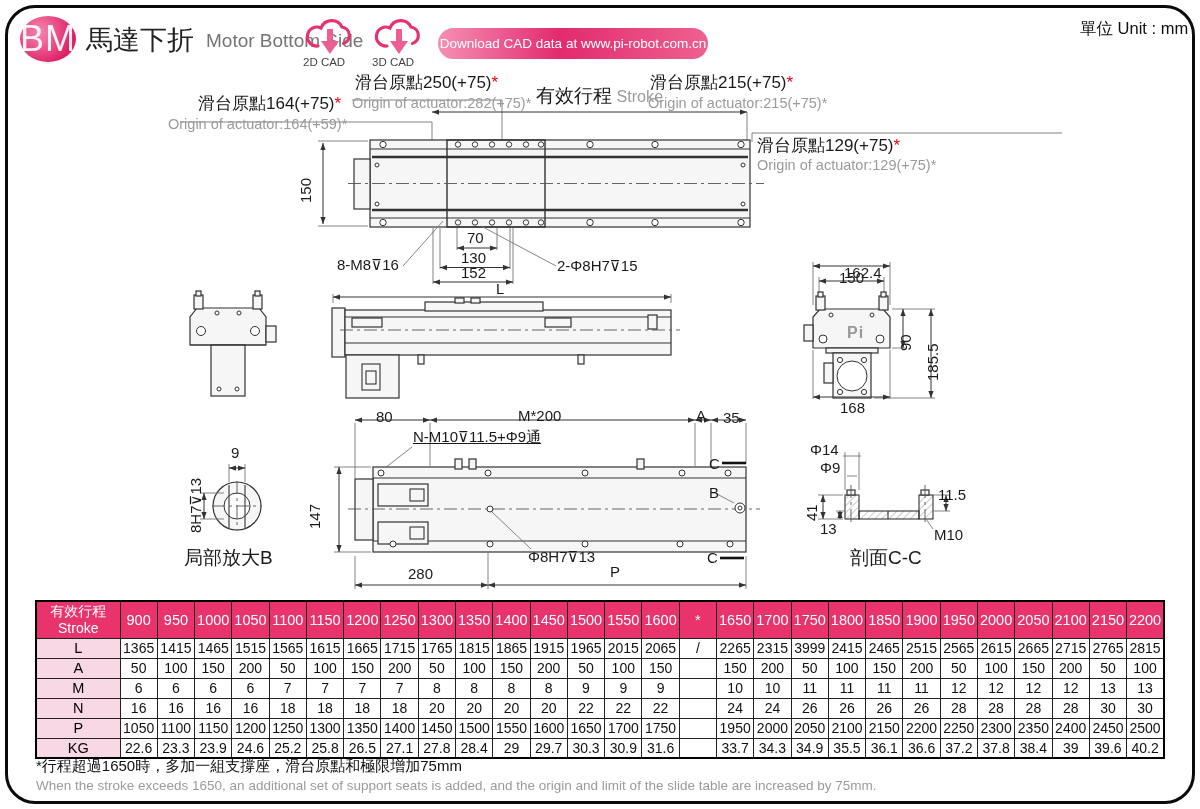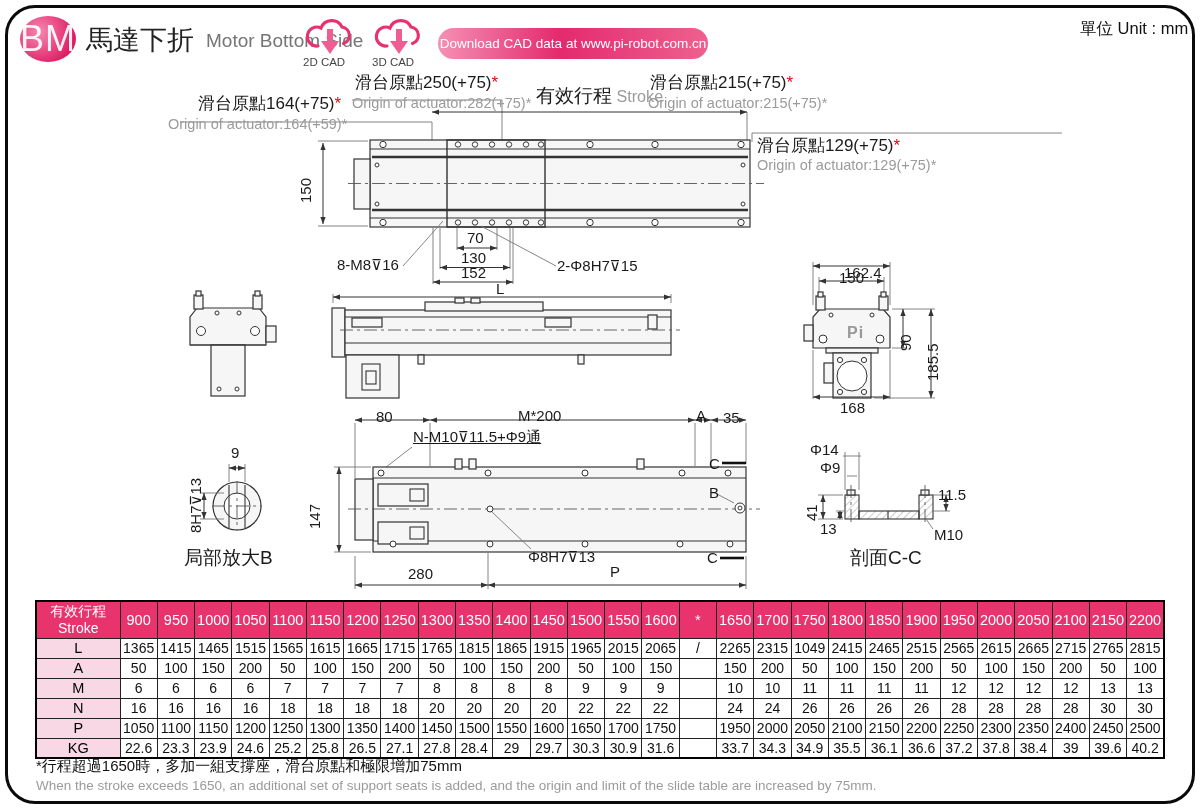--- a/index.html
+++ b/index.html
@@ -407,21 +407,21 @@
           <td>1765</td>
           <td>1815</td>
           <td>1865</td>
           <td>1915</td>
           <td>1965</td>
           <td>2015</td>
           <td>2065</td>
           <td>/</td>
           <td>2265</td>
           <td>2315</td>
-          <td>1049</td>
+          <td>3999</td>
           <td>2415</td>
           <td>2465</td>
           <td>2515</td>
           <td>2565</td>
           <td>2615</td>
           <td>2665</td>
           <td>2715</td>
           <td>2765</td>
           <td>2815</td>
         </tr>

